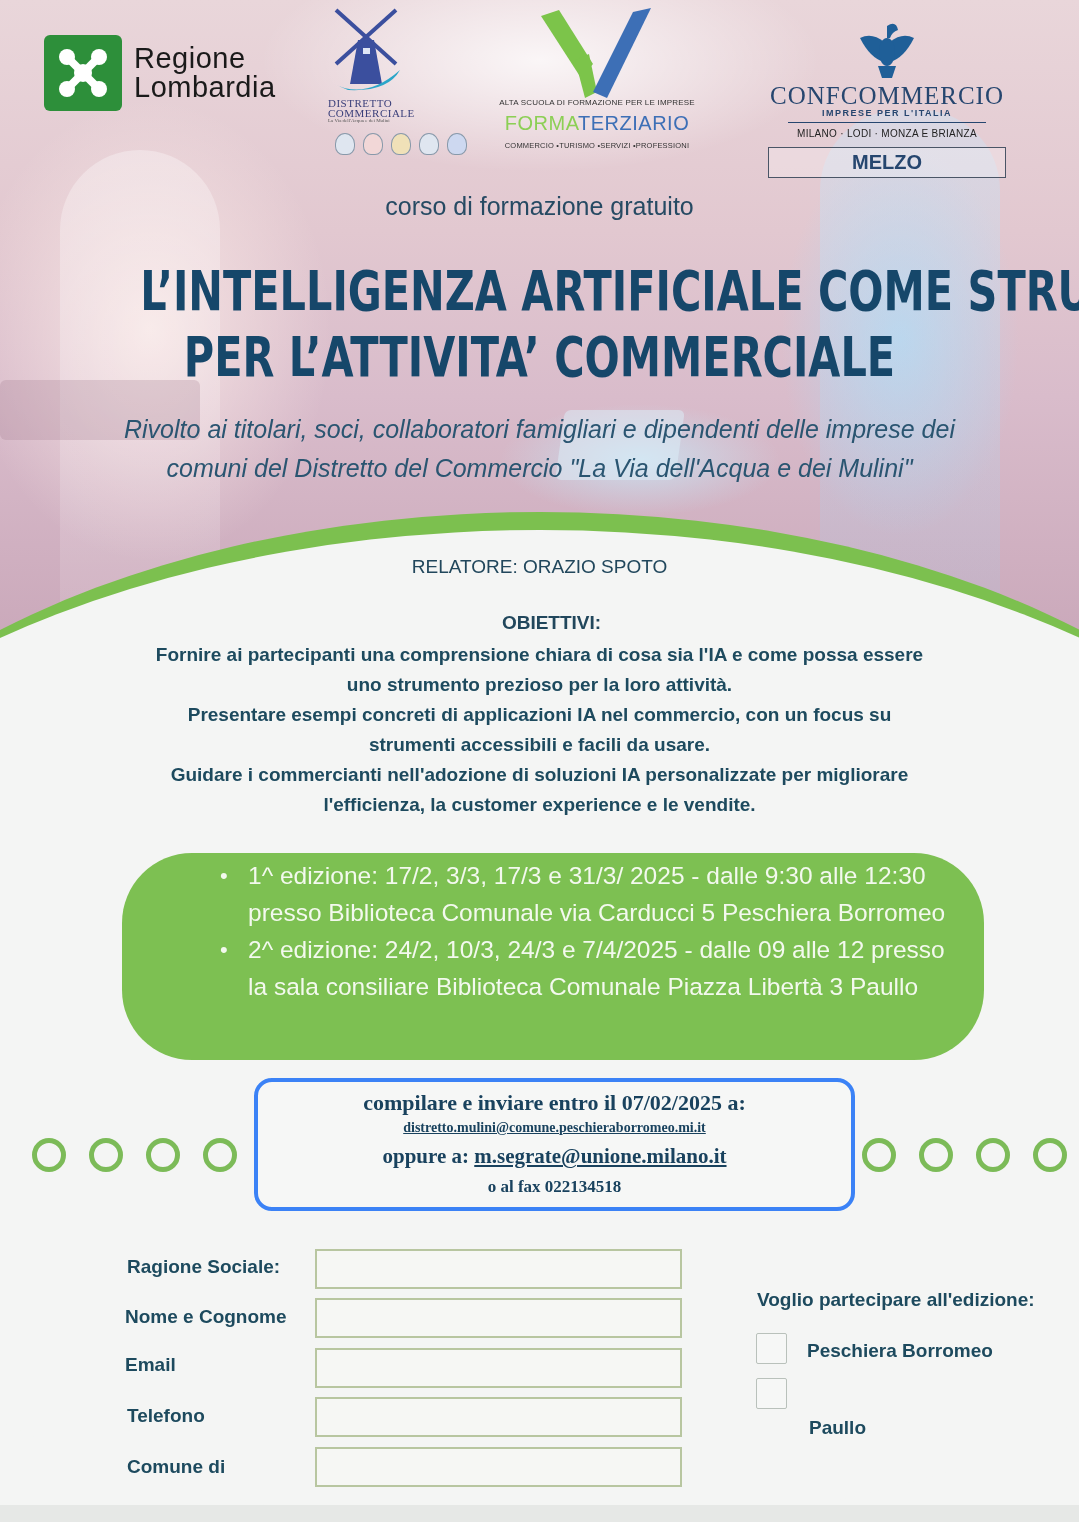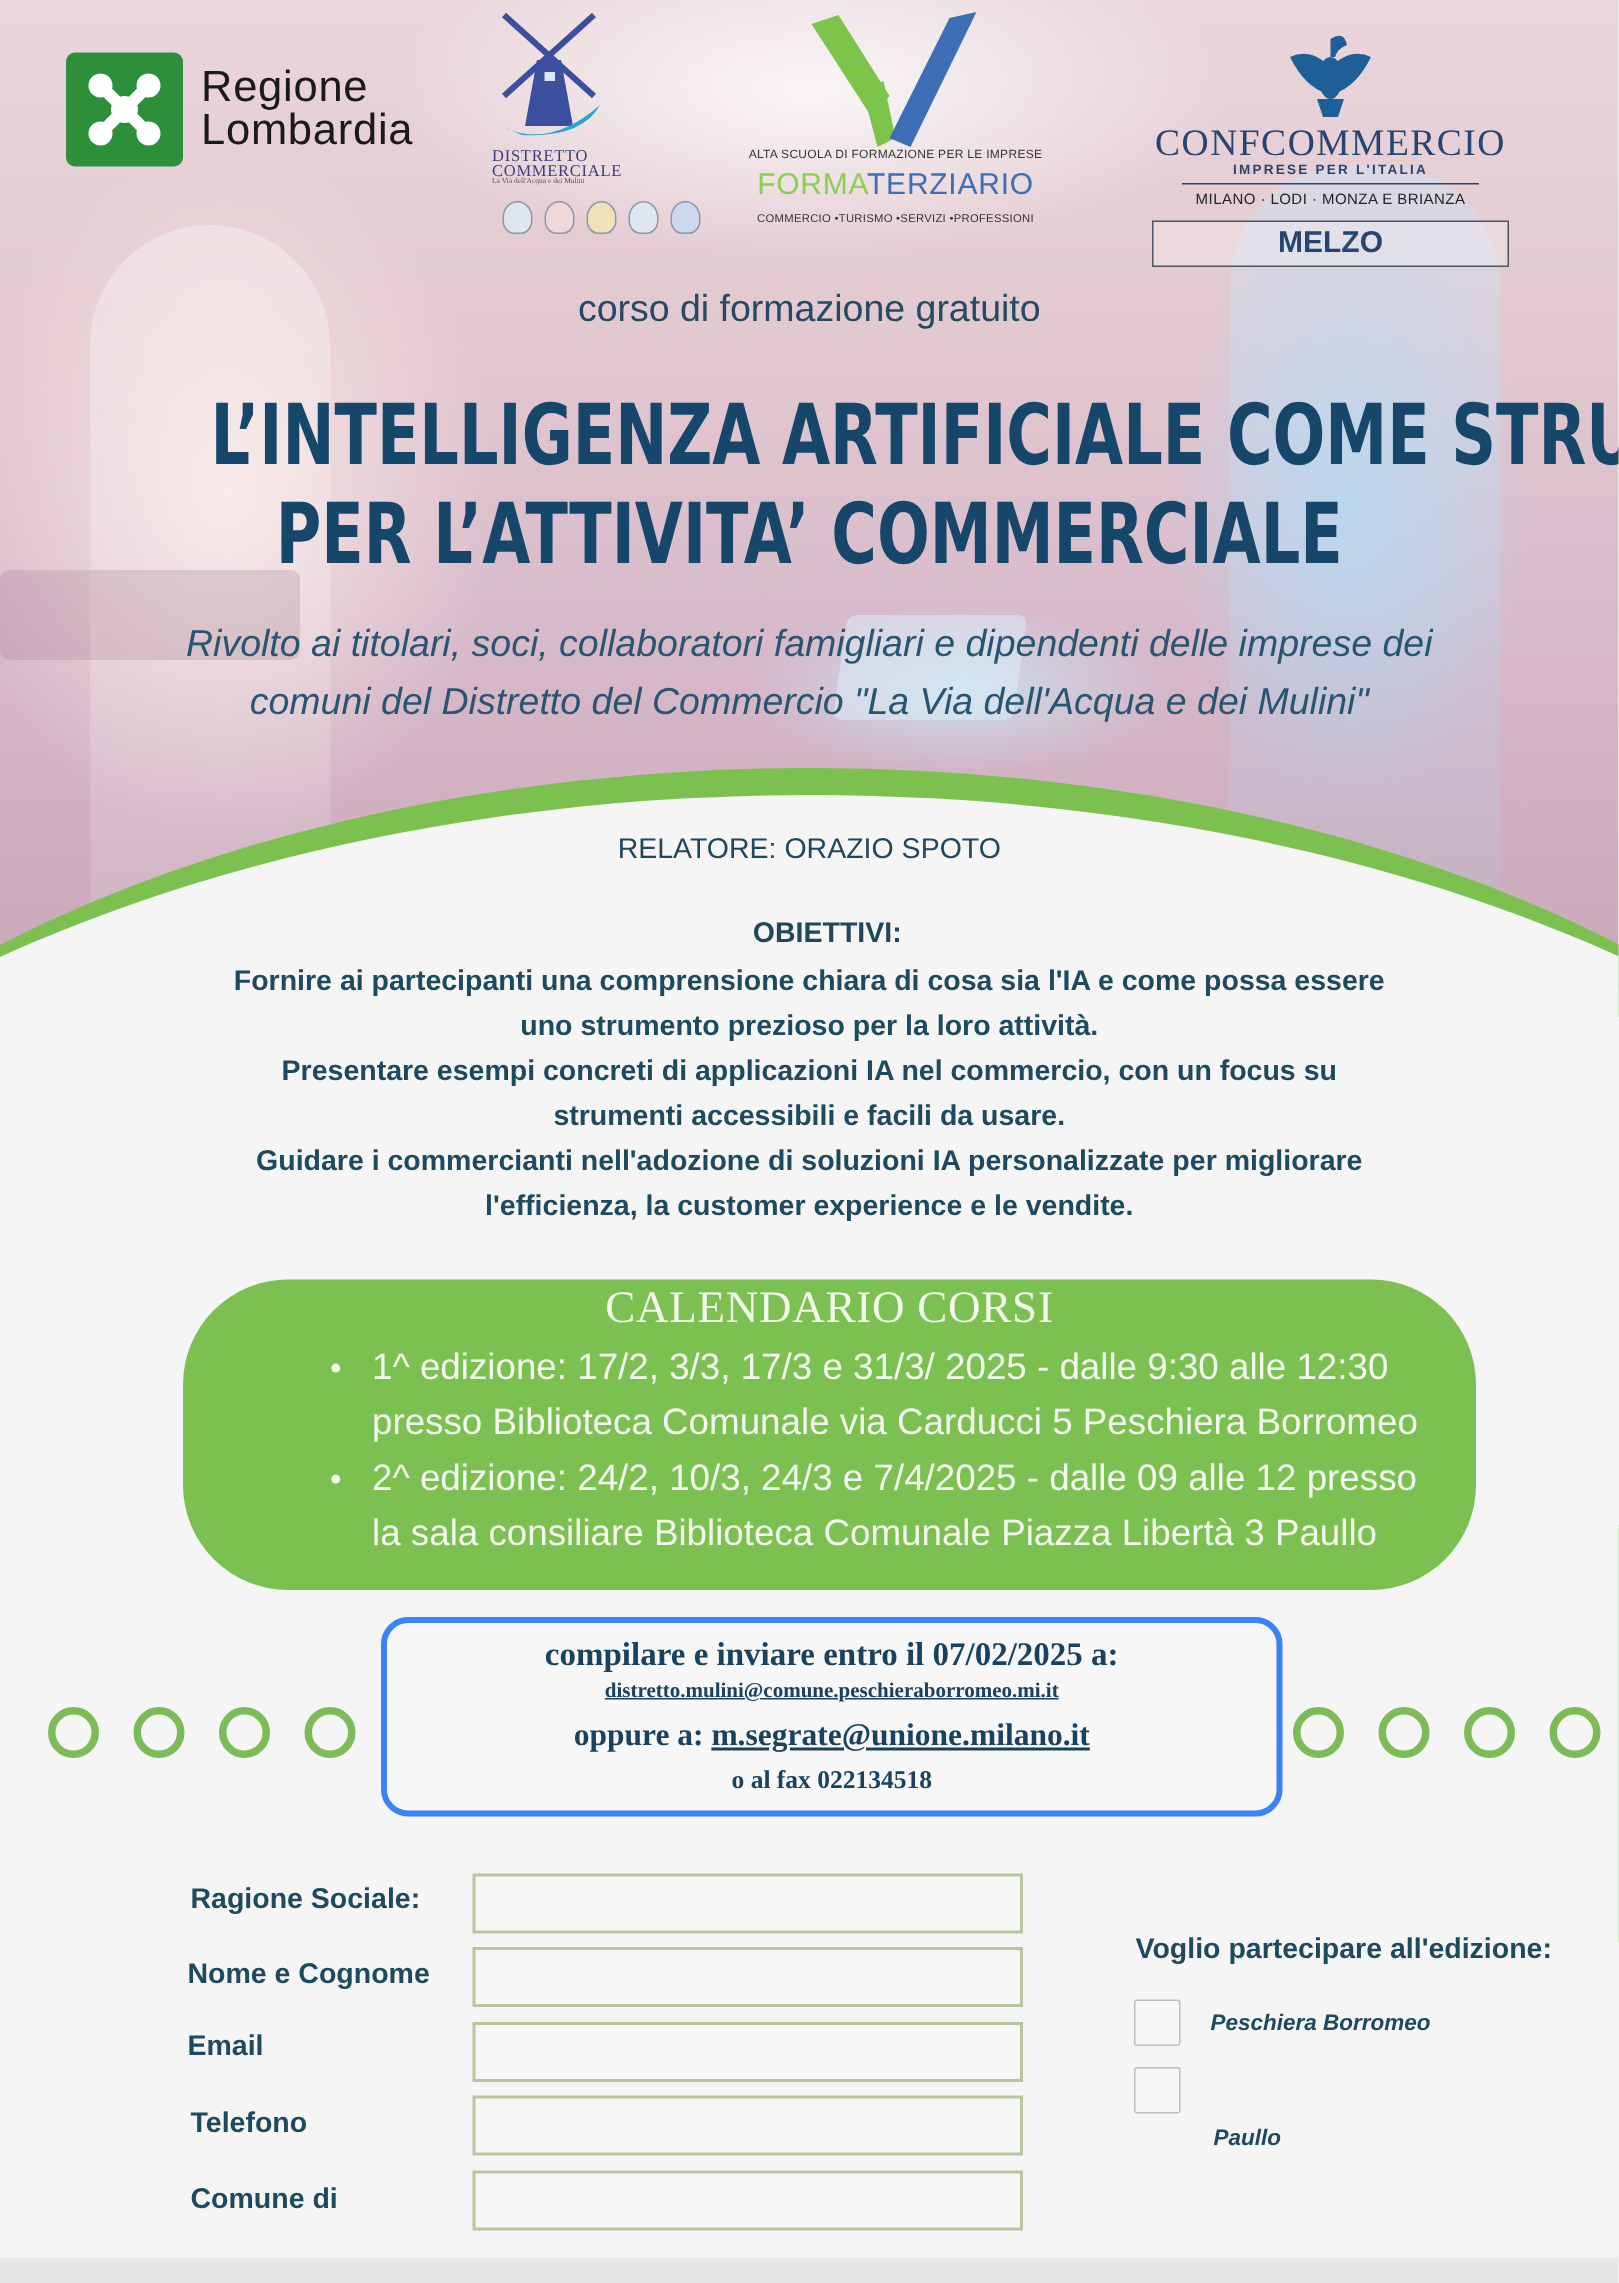--- a/index.html
+++ b/index.html
@@ -113,21 +113,21 @@
   .ring { position: absolute; width: 34px; height: 34px; border: 5.5px solid #7cbb58; border-radius: 50%; top: 1138px; }
 
   .form-label { position: absolute; font-weight: bold; font-size: 19px; color: #1d4a5e; }
   .form-input {
     position: absolute; left: 315px; width: 367px; height: 40px;
     border: 2px solid #b8c6a0; background: #f6f7f4; font-size: 16px; padding: 0 8px;
     font-family: "Liberation Sans", sans-serif;
   }
   .edition-head { position: absolute; left: 757px; top: 1289px; font-weight: bold; font-size: 19px; color: #1d4a5e; }
   .cb { position: absolute; width: 31px; height: 31px; border: 1.5px solid #b9c1bb; border-radius: 2px; background: #f6f7f6; }
-  .cb-label { position: absolute; font-weight: bold; font-size: 15px; color: #1d4a5e; font-style: italic; }
+  .cb-label { position: absolute; font-weight: bold; font-size: 19px; color: #1d4a5e; }
 </style>
 </head>
 <body>
 
 <div class="hero">
   <div class="pillar" style="left:60px;top:150px;width:160px;height:500px;opacity:0.6;"></div>
   <div class="pillar" style="left:820px;top:110px;width:180px;height:520px;opacity:0.55;background:linear-gradient(180deg, rgba(200,230,250,0.7), rgba(160,200,230,0.3));"></div>
   <div class="shelf" style="left:0;top:380px;width:200px;height:60px;"></div>
   <div class="shelf" style="left:560px;top:410px;width:120px;height:70px;background:rgba(220,240,250,0.5);transform:skewX(-8deg);"></div>
 </div>
@@ -222,21 +222,20 @@
 <div class="obj-body">
   <div>Fornire ai partecipanti una comprensione chiara di cosa sia l'IA e come possa essere</div>
   <div>uno strumento prezioso per la loro attività.</div>
   <div>Presentare esempi concreti di applicazioni IA nel commercio, con un focus su</div>
   <div>strumenti accessibili e facili da usare.</div>
   <div>Guidare i commercianti nell'adozione di soluzioni IA personalizzate per migliorare</div>
   <div>l'efficienza, la customer experience e le vendite.</div>
 </div>
 
 <div class="calendar">
-  <div class="head">CALENDARIO CORSI</div>
   <ul>
     <li>
       <div>1^ edizione: 17/2, 3/3, 17/3 e 31/3/ 2025 - dalle 9:30 alle 12:30</div>
       <div>presso Biblioteca Comunale via Carducci 5 Peschiera Borromeo</div>
     </li>
     <li>
       <div>2^ edizione: 24/2, 10/3, 24/3 e 7/4/2025 - dalle 09 alle 12 presso</div>
       <div>la sala consiliare Biblioteca Comunale Piazza Libertà 3 Paullo</div>
     </li>
   </ul>

